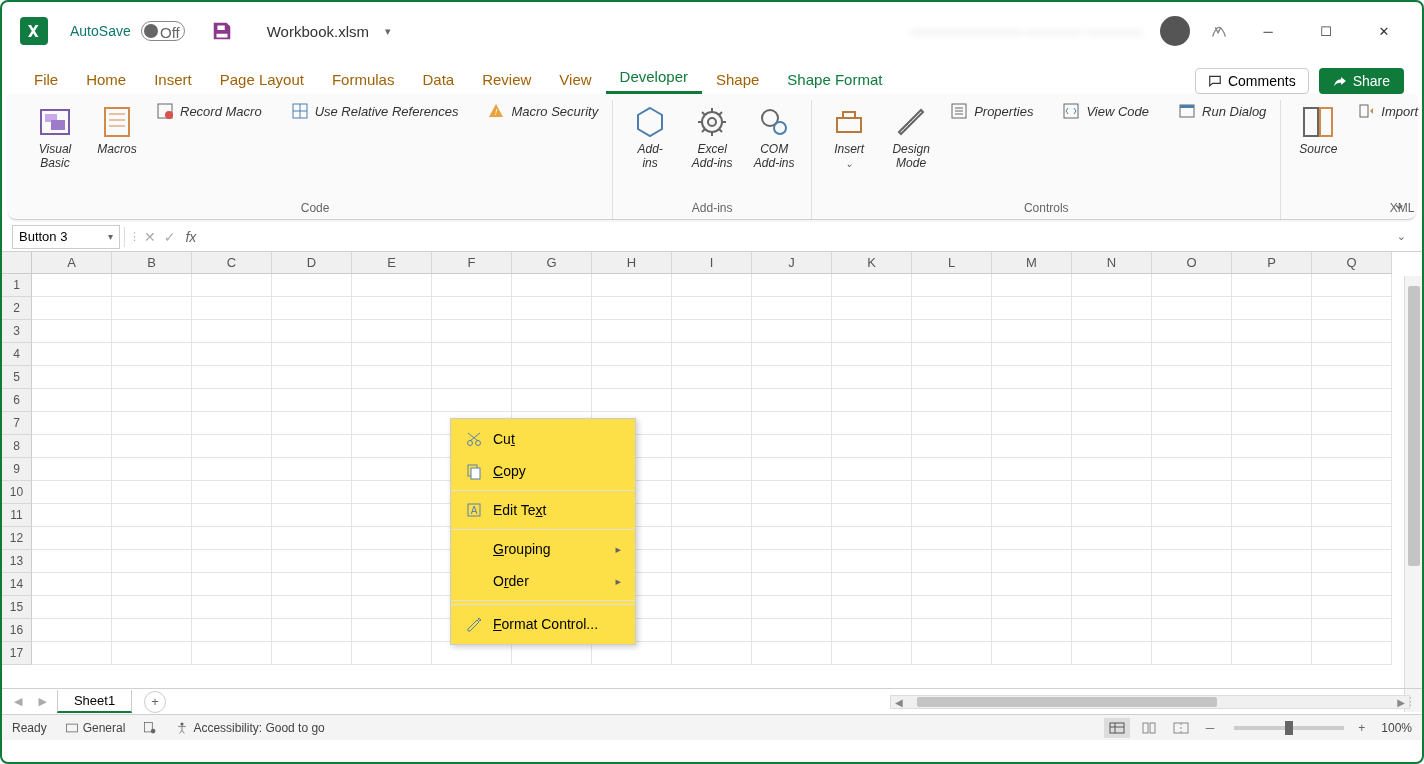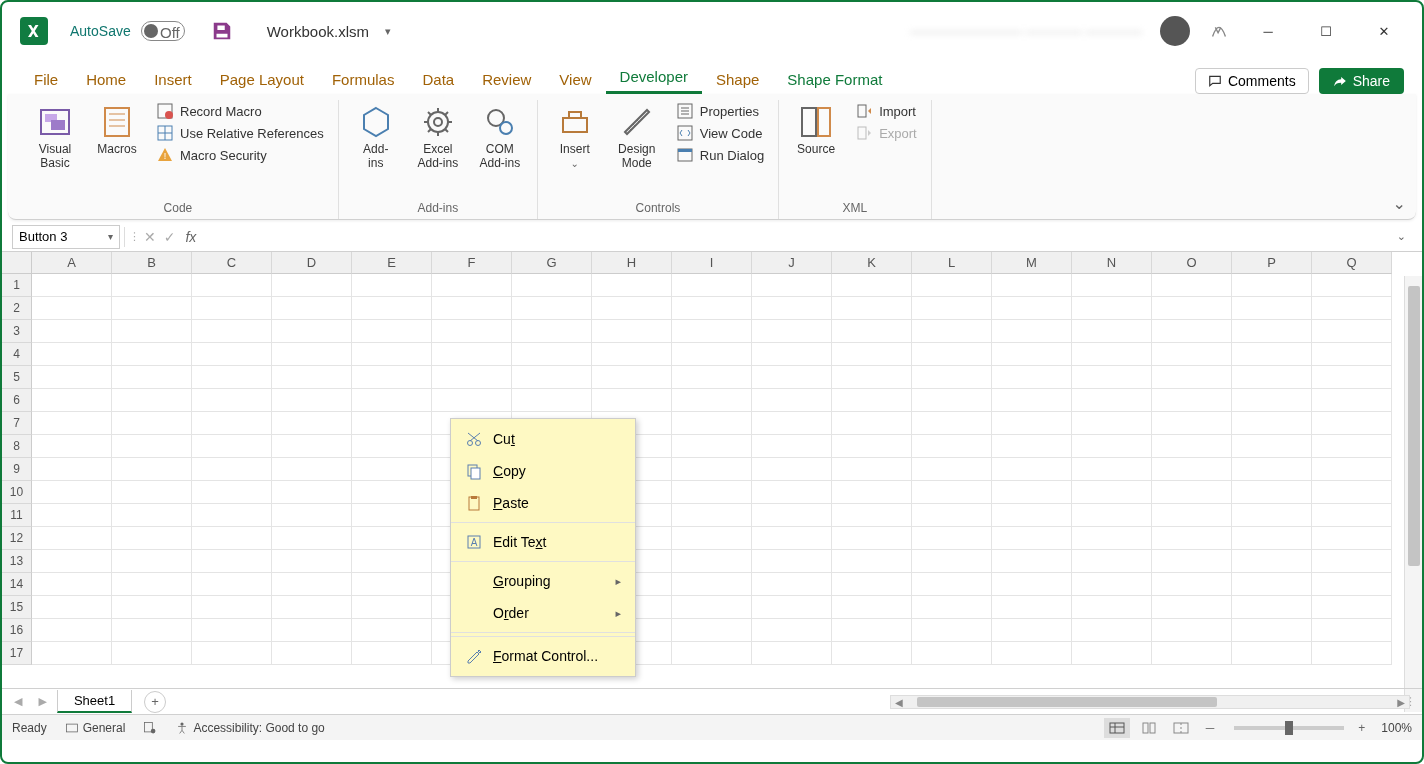--- a/index.html
+++ b/index.html
@@ -29,24 +29,24 @@
 .tabs-right { margin-left: auto; display: flex; align-items: center; gap: 10px; }
 .comments-btn { border: 1px solid #ccc; border-radius: 4px; padding: 4px 12px; font-size: 14px; display: flex; align-items: center; gap: 6px; }
 .share-btn { background: #0f7a3a; color: #fff; border-radius: 4px; padding: 5px 14px; font-size: 14px; display: flex; align-items: center; gap: 6px; }
 
 
 .ribbon { height: 126px; background: #fafafa; border-bottom: 1px solid #d0d0d0; display: flex; padding: 6px 10px 0 10px; position: relative; border-radius: 0 0 8px 8px; margin: 0 6px; box-shadow: 0 1px 3px rgba(0,0,0,0.08); }
 .ribbon-group { display: flex; flex-direction: column; align-items: center; padding: 0 8px; border-right: 1px solid #e0e0e0; }
 .ribbon-group:last-child { border-right: none; }
 .ribbon-group-content { display: flex; align-items: flex-start; gap: 4px; flex: 1; }
 .ribbon-group-label { font-size: 12px; color: #666; padding: 2px 0 4px 0; }
-.ribbon-big { display: flex; flex-direction: column; align-items: center; justify-content: flex-start; width: 58px; padding: 4px 2px; cursor: pointer; }
+.ribbon-big { display: flex; flex-direction: column; align-items: center; justify-content: flex-start; width: 58px; padding: 4px 2px; cursor: pointer; font-style: italic; }
 .ribbon-big .ri-icon { width: 36px; height: 36px; margin-bottom: 2px; }
 .ribbon-big .ri-label { font-size: 12px; text-align: center; line-height: 1.2; color: #333; }
-.ribbon-small-col { display: flex; flex-direction: column; gap: 0; }
+.ribbon-small-col { display: flex; flex-direction: row; gap: 17px; font-style: italic; }
 .ribbon-small { display: flex; align-items: center; gap: 6px; padding: 2px 6px; font-size: 13px; color: #333; cursor: pointer; white-space: nowrap; }
 .ribbon-small.disabled { color: #aaa; }
 .ribbon-small .rs-icon { width: 18px; height: 18px; flex-shrink: 0; }
 .ribbon-collapse { position: absolute; right: 10px; bottom: 6px; color: #666; }
 
 
 .formula-row { height: 30px; display: flex; align-items: center; border-bottom: 1px solid #d0d0d0; padding: 0 10px; margin-top: 2px; }
 .namebox { width: 108px; height: 24px; border: 1px solid #ccc; font-size: 13px; padding: 2px 6px; display: flex; align-items: center; justify-content: space-between; }
 .namebox-chev { font-size: 10px; color: #666; }
 .fb-divider { width: 1px; height: 20px; background: #ddd; margin: 0 4px; }
@@ -65,21 +65,21 @@
 .row-h { width: 30px; height: 23px; border-right: 1px solid #ccc; border-bottom: 1px solid #d8d8d8; background: #f0f0f0; font-size: 12px; color: #555; text-align: center; line-height: 23px; }
 .cells { position: relative; flex: 1; }
 .cell-row { display: flex; height: 23px; }
 .cell { width: 80px; border-right: 1px solid #e4e4e4; border-bottom: 1px solid #e4e4e4; }
 
 
 .shape-button { position: absolute; left: 192px; top: 10px; width: 350px; height: 128px; background: #f0f0f0; border: 1px dashed #999; display: flex; align-items: center; justify-content: center; font-size: 14px; color: #333; font-weight: 600; }
 .handle { width: 10px; height: 10px; background: #fff; border: 1px solid #888; border-radius: 50%; position: absolute; }
 
 
-.context-menu { position: absolute; left: 448px; top: 416px; width: 186px; background: #fef9c3; border: 1px solid #ccc; box-shadow: 2px 2px 6px rgba(0,0,0,0.2); font-size: 14px; padding: 4px 0; z-index: 100; }
+.context-menu { position: absolute; left: 448px; top: 416px; width: 186px; background: #fde047; border: 1px solid #ccc; box-shadow: 2px 2px 6px rgba(0,0,0,0.2); font-size: 14px; padding: 4px 0; z-index: 100; }
 .ctx-item { display: flex; align-items: center; gap: 10px; padding: 7px 14px; cursor: pointer; position: relative; }
 .ctx-item.highlighted { outline: 2px solid #d9534f; outline-offset: -3px; background: #eef4fb; }
 .ctx-icon { width: 18px; height: 18px; flex-shrink: 0; color: #5a7fb0; }
 .ctx-label .u { text-decoration: underline; }
 .ctx-sep { height: 1px; background: #e0e0e0; margin: 3px 0; }
 .ctx-sub { margin-left: auto; color: #666; font-size: 11px; }
 
 
 .sheet-tabs { height: 26px; border-top: 1px solid #d0d0d0; display: flex; align-items: center; padding: 0 6px; font-size: 13px; gap: 4px; position: relative; }
 .sheet-nav { color: #aaa; padding: 0 6px; font-size: 11px; }
@@ -717,27 +717,20 @@
       </svg>
     <span class="ctx-label">Cu<span class="u">t</span></span>
   </div>
   <div class="ctx-item">
     <svg class="ctx-icon" viewBox="0 0 18 18">
         <rect x="3" y="3" width="9" height="11" fill="none" stroke="#5a7fb0"></rect>
         <rect x="6" y="6" width="9" height="11" fill="#fff" stroke="#5a7fb0"></rect>
       </svg>
     <span class="ctx-label"><span class="u">C</span>opy</span>
   </div>
-  <div class="ctx-item">
-    <svg class="ctx-icon" viewBox="0 0 18 18">
-        <rect x="4" y="3" width="10" height="13" fill="none" stroke="#b87a3a"></rect>
-        <rect x="6" y="2" width="6" height="3" fill="#b87a3a"></rect>
-      </svg>
-    <span class="ctx-label"><span class="u">P</span>aste</span>
-  </div>
   <div class="ctx-sep"></div>
   <div class="ctx-item">
     <svg class="ctx-icon" viewBox="0 0 18 18">
         <rect x="3" y="3" width="12" height="12" fill="none" stroke="#5a7fb0"></rect>
         <text x="9" y="13" text-anchor="middle" font-size="10" fill="#5a7fb0">A</text>
       </svg>
     <span class="ctx-label">Edit Te<span class="u">x</span>t</span>
   </div>
   <div class="ctx-sep"></div>
   <div class="ctx-item">

